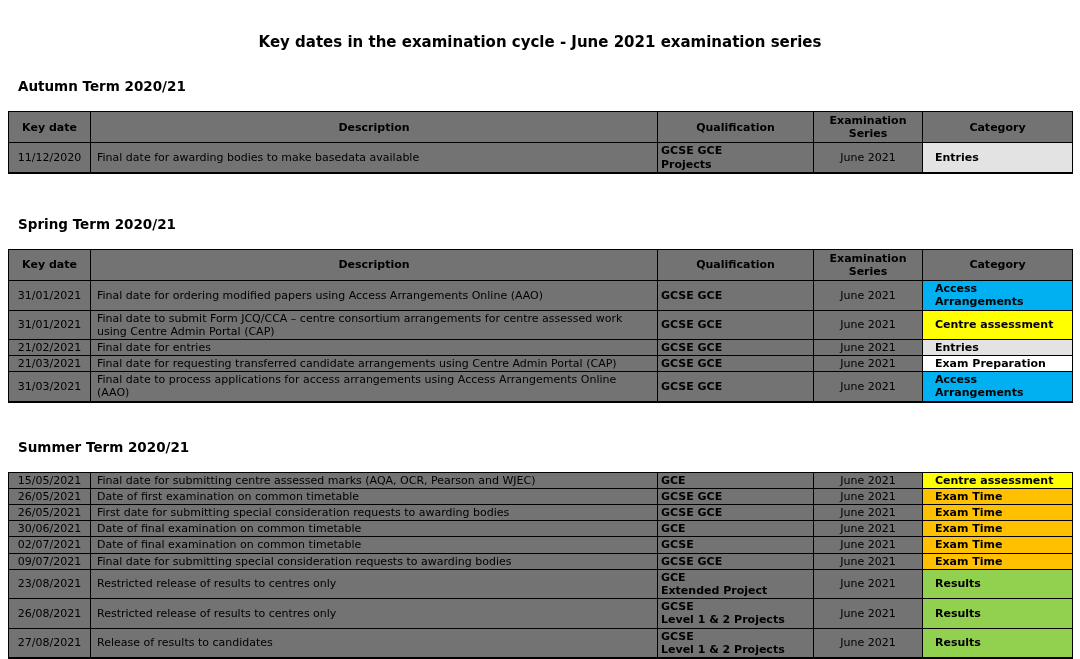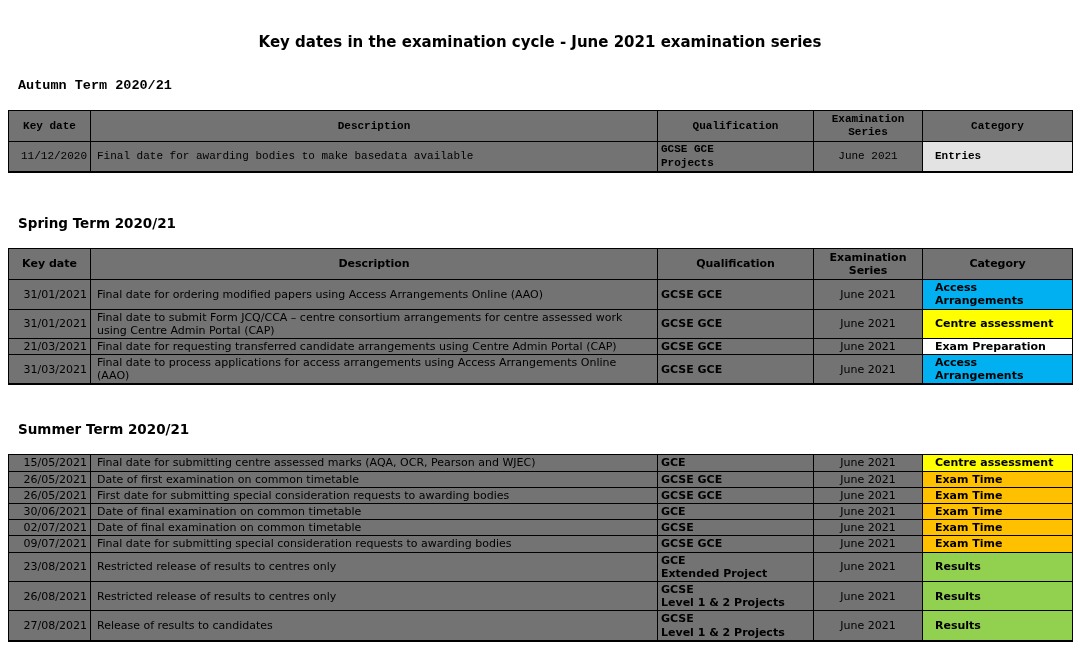--- a/index.html
+++ b/index.html
@@ -23,21 +23,21 @@
     font-weight: bold;
     font-size: 15px;
     letter-spacing: 0;
   }
   .term { margin-top: 0; }
   .term-heading {
     margin: 0 0 0 10px;
     font-size: 13.5px;
     font-weight: bold;
   }
-  .term:nth-of-type(1) { margin-top: 27px; font-family: Liberation Mono, monospace; }
+  .term:nth-of-type(1) { margin-top: 27px; }
   .term:nth-of-type(2) { margin-top: 42px; }
   .term:nth-of-type(3) { margin-top: 36px; }
   .kd-table {
     margin-top: 17px;
     border-collapse: collapse;
     table-layout: fixed;
     width: 1064px;
     border: 1px solid #000;
     border-bottom: 2.5px solid #000;
     background: #737373;
@@ -53,21 +53,21 @@
   .kd-table th {
     font-weight: bold;
     text-align: center;
     padding: 2px 3px;
   }
   col.c-date   { width: 82px; }
   col.c-desc   { width: 567px; }
   col.c-qual   { width: 156px; }
   col.c-series { width: 109px; }
   col.c-cat    { width: 150px; }
-  td.c-date   { text-align: right; }
+  td.c-date   { text-align: center; }
   td.c-desc   { text-align: left; padding-left: 6px; padding-right: 6px; }
   td.c-qual   { text-align: left; font-weight: bold; white-space: pre-line; }
   td.c-series { text-align: center; }
   td.c-cat    { text-align: left; font-weight: bold; padding-left: 12px; }
 </style>
 </head>
 <body>
 
 <div class="page">
   <div class="title">Key dates in the examination cycle - June 2021 examination series</div>
@@ -133,20 +133,27 @@
   </tr>
 
   <tr>
     <td class="c-date">31/01/2021</td>
     <td class="c-desc">Final date to submit Form JCQ/CCA – centre consortium arrangements for centre assessed work using Centre Admin Portal (CAP)</td>
     <td class="c-qual">GCSE GCE</td>
     <td class="c-series">June 2021</td>
     <td class="c-cat" style="background-color: rgb(255, 255, 0);">Centre assessment</td>
   </tr>
 
+  <tr>
+    <td class="c-date">21/02/2021</td>
+    <td class="c-desc">Final date for entries</td>
+    <td class="c-qual">GCSE GCE</td>
+    <td class="c-series">June 2021</td>
+    <td class="c-cat" style="background-color: rgb(227, 227, 227);">Entries</td>
+  </tr>
 
   <tr>
     <td class="c-date">21/03/2021</td>
     <td class="c-desc">Final date for requesting transferred candidate arrangements using Centre Admin Portal (CAP)</td>
     <td class="c-qual">GCSE GCE</td>
     <td class="c-series">June 2021</td>
     <td class="c-cat" style="background-color: rgb(255, 255, 255);">Exam Preparation</td>
   </tr>
 
   <tr>

